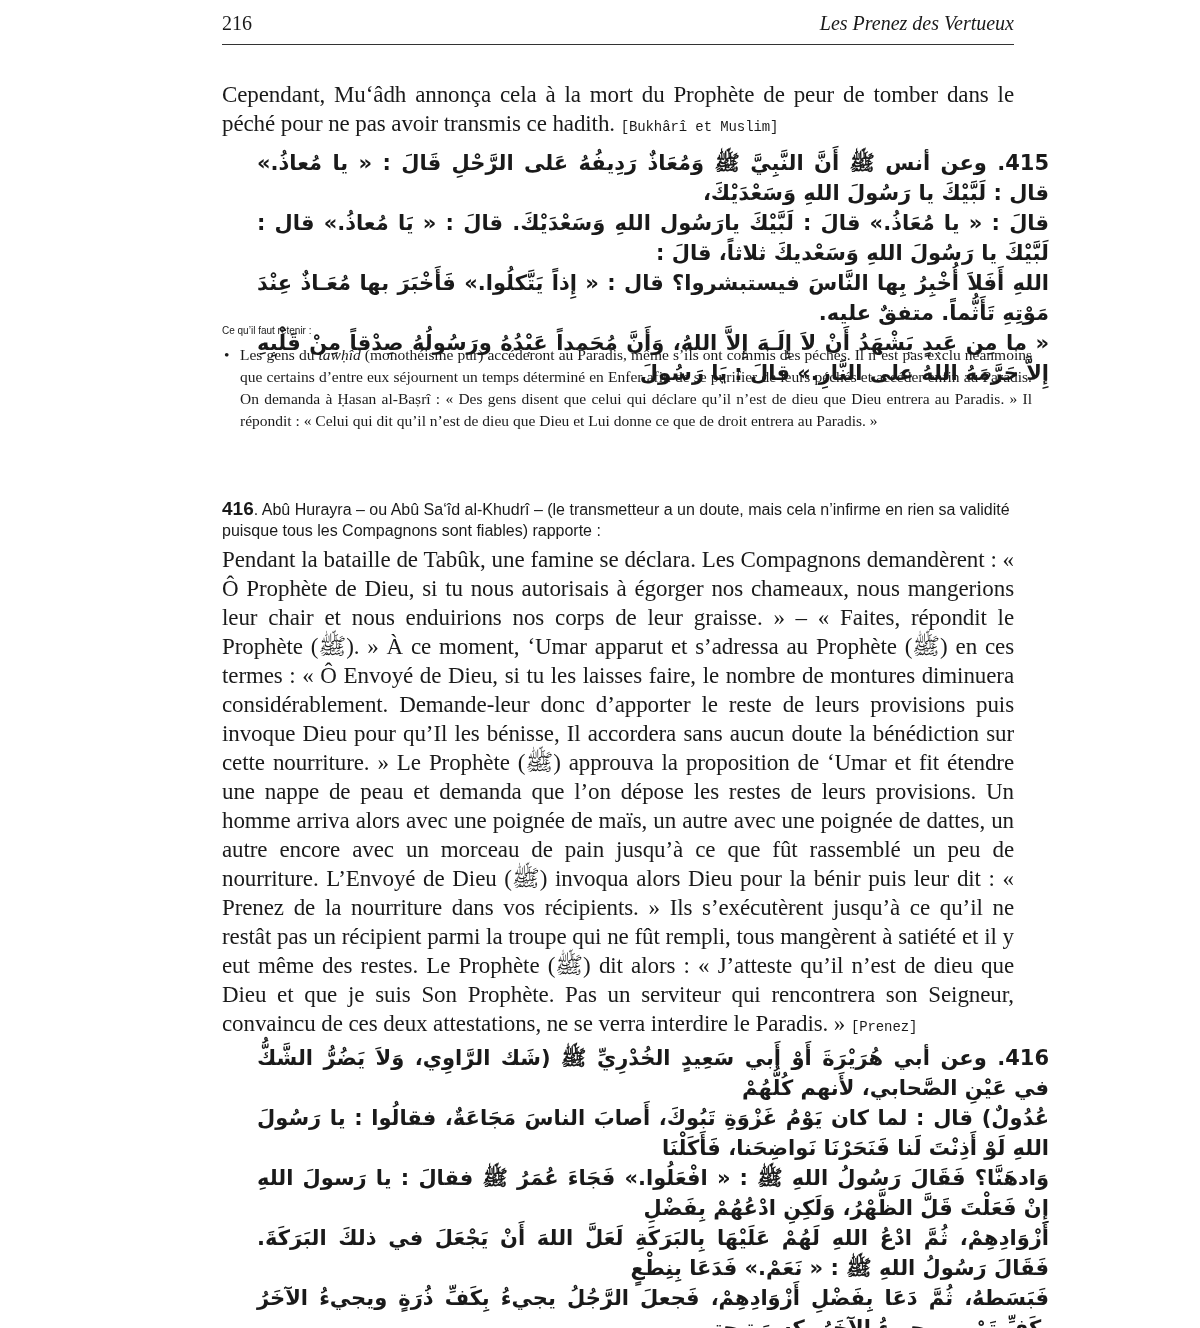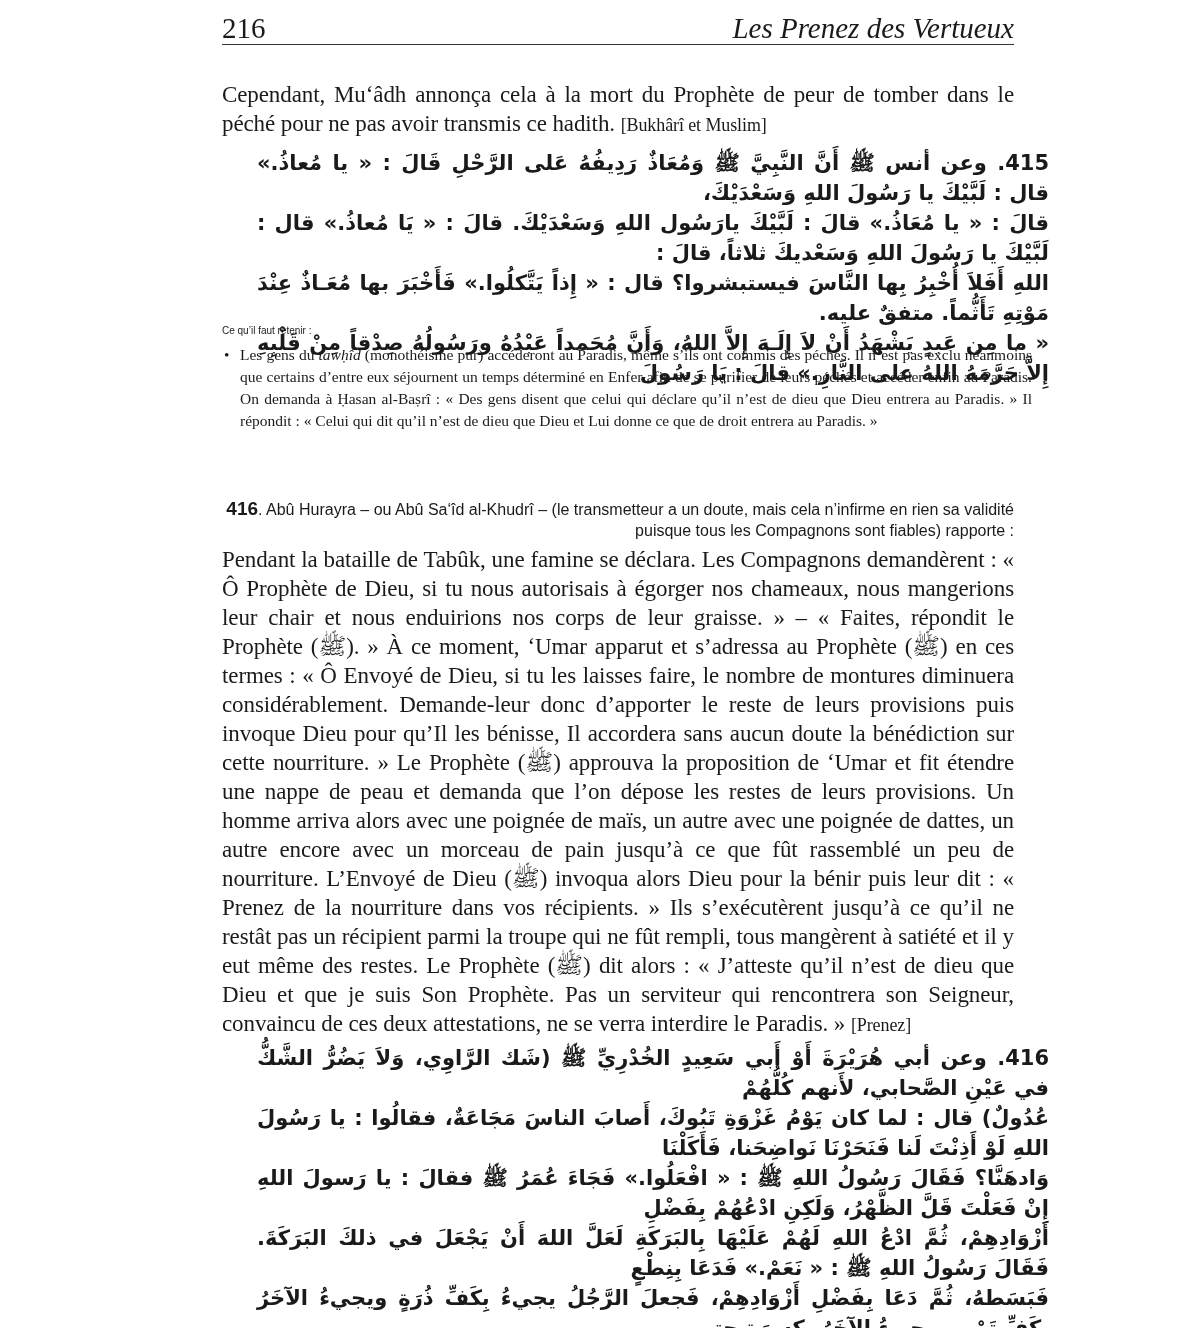--- a/index.html
+++ b/index.html
@@ -1,35 +1,35 @@
 <!DOCTYPE html>
 <html><head>
 <meta charset="utf-8">
 <style>
   html, body { margin: 0; padding: 0; background: #ffffff; }
   body { width: 1200px; height: 1328px; position: relative; overflow: hidden; color: #1a1a1a; }
   .page { position: absolute; left: 222px; top: 0; width: 792px; }
   .header { position: absolute; top: 12px; left: 0; width: 792px; height: 30px;
-    font-family: "Liberation Serif", "DejaVu Serif", serif; font-size: 29px; }
+    font-family: "Liberation Serif", "DejaVu Serif", serif; font-size: 20px; }
   .header .num { position: absolute; left: 0; top: 0; }
   .header .title { position: absolute; right: 0; top: 0; font-style: italic; }
   .rule { position: absolute; top: 44px; left: 0; width: 792px; height: 0; border-top: 1.5px solid #333; }
 
   .serif { font-family: "Liberation Serif", "DejaVu Serif", serif; }
   .sans { font-family: "Liberation Sans", "DejaVu Sans", sans-serif; }
-  .ref { font-family: Liberation Serif, serif; font-size: 18px; }
+  .ref { font-family: Liberation Mono, monospace; font-size: 14px; }
 
   .block { position: absolute; left: 0; width: 792px; }
   .fr-main { font-size: 23px; line-height: 29px; text-align: justify; letter-spacing: -0.1px; }
   .ar { direction: rtl; text-align: justify; text-align-last: right; font-family: "DejaVu Sans", sans-serif;
         font-size: 21px; line-height: 30px; font-weight: bold; margin-left: 35px; }
   .retenir-title { font-size: 10px; line-height: 18px; }
   .bullet { font-size: 15.5px; line-height: 22px; text-align: justify; position: relative; padding-left: 18px; }
   .bullet .dot { position: absolute; left: 2px; top: 0; }
-  .intro { font-size: 16px; line-height: 21px; text-align: right; }
+  .intro { font-size: 16px; line-height: 21px; }
   .intro .hnum { font-weight: bold; font-size: 19px; }
 </style>
 </head>
 <body>
 
 <div class="page">
 
   <div class="header serif">
     <span class="num">216</span>
     <span class="title">Les Prenez des Vertueux</span>

